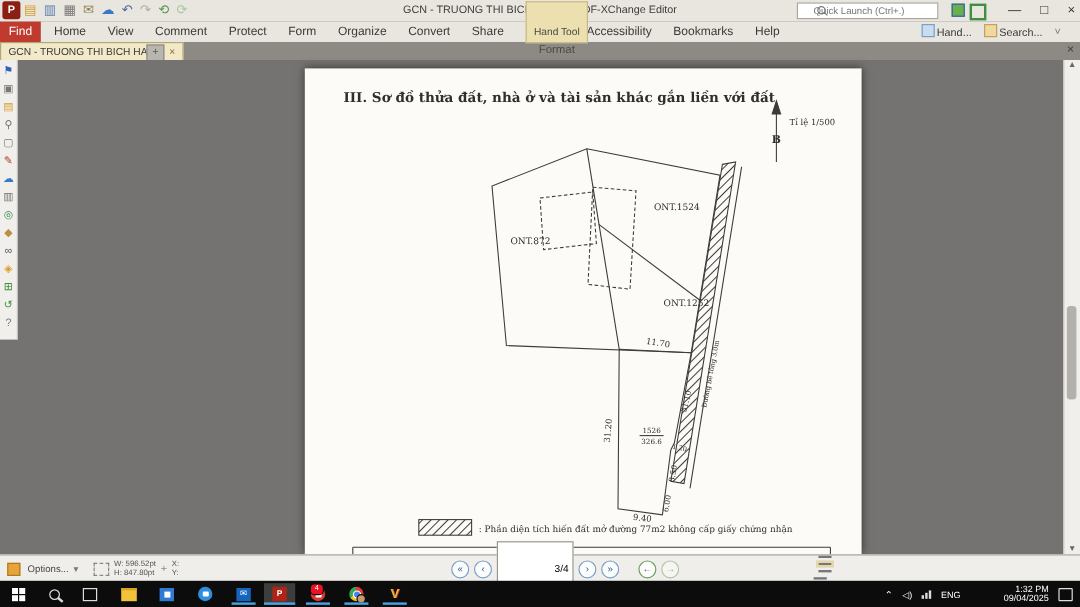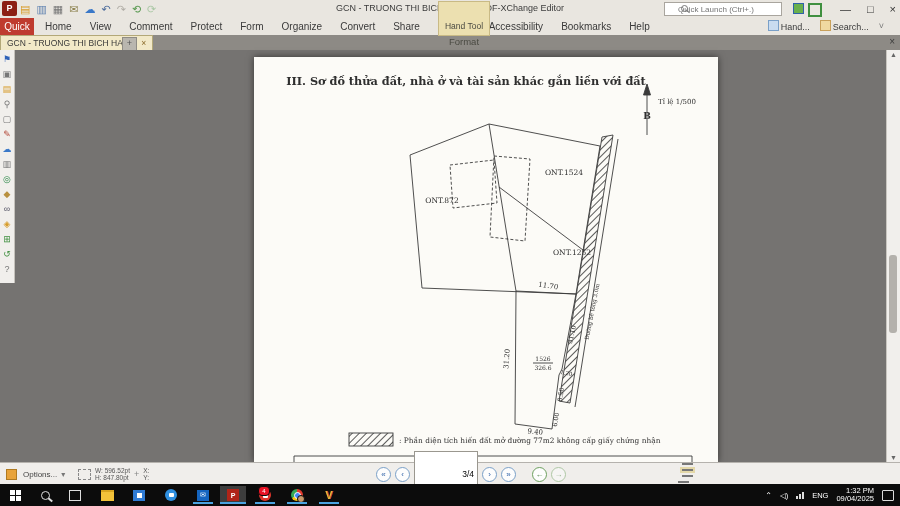--- a/index.html
+++ b/index.html
@@ -63,21 +63,21 @@
   .lay-ic.two{box-shadow:3px 0 0 -1px #777;}
   #zoom-box{width:46px;height:12px;background:#fff;border:1px solid #9a978f;font-size:8.5px;padding:0 3px;display:flex;justify-content:space-between;align-items:center;color:#333;}
   #zslider{width:78px;height:2px;background:#9b9892;position:relative;}
   #zthumb{position:absolute;left:36px;top:-3px;width:8px;height:8px;background:#4a4a46;border-radius:50%;}
   .stack{display:flex;flex-direction:column;line-height:7px;font-size:6.5px;color:#555;}
   
   #taskbar{position:absolute;left:0;top:484px;width:900px;height:22px;background:#0c0c0c;color:#fff;}
   .tb-ic{position:absolute;top:2px;width:26px;height:18px;display:flex;align-items:center;justify-content:center;}
   .runline{position:absolute;bottom:0;height:2px;background:#4aa3e0;}
   .tray{position:absolute;right:0;top:0;height:22px;display:flex;align-items:center;gap:8px;font-size:7.5px;padding-right:6px;}
-  .clock{text-align:right;line-height:8px;font-size:7.5px;}
+  .clock{text-align:right;line-height:8px;font-size:7.5px;margin-left:28px;}
   .badge{position:absolute;right:1px;top:-3px;min-width:8px;height:8px;background:#e81224;border-radius:4px;
     font-size:6px;line-height:8px;text-align:center;padding:0 1px;border:1px solid #0c0c0c;}
   svg text{font-family:"DejaVu Serif",serif;}
 </style>
 </head>
 <body>
 
 <div id="titlebar">
   <div id="app-logo">P</div>
   <div class="qat">
@@ -97,21 +97,21 @@
   <span class="abs" style="right:96px;top:3px;width:9px;height:9px;background:#6ab04c;border:1px solid #2f62a8;"></span>
   <span class="abs" style="right:78px;top:3px;width:10px;height:10px;border:2px solid #3f8f3f;"></span>
   <div class="winbtns">
     <span>—</span>
     <span>□</span>
     <span>×</span>
   </div>
 </div>
 
 <div id="menubar">
-  <div id="file-btn">Quick</div>
+  <div id="file-btn">Find</div>
   <div class="menu-items">
     <span>Home</span>
     <span>View</span>
     <span>Comment</span>
     <span>Protect</span>
     <span>Form</span>
     <span>Organize</span>
     <span>Convert</span>
     <span>Share</span>
     <span>Review</span>

